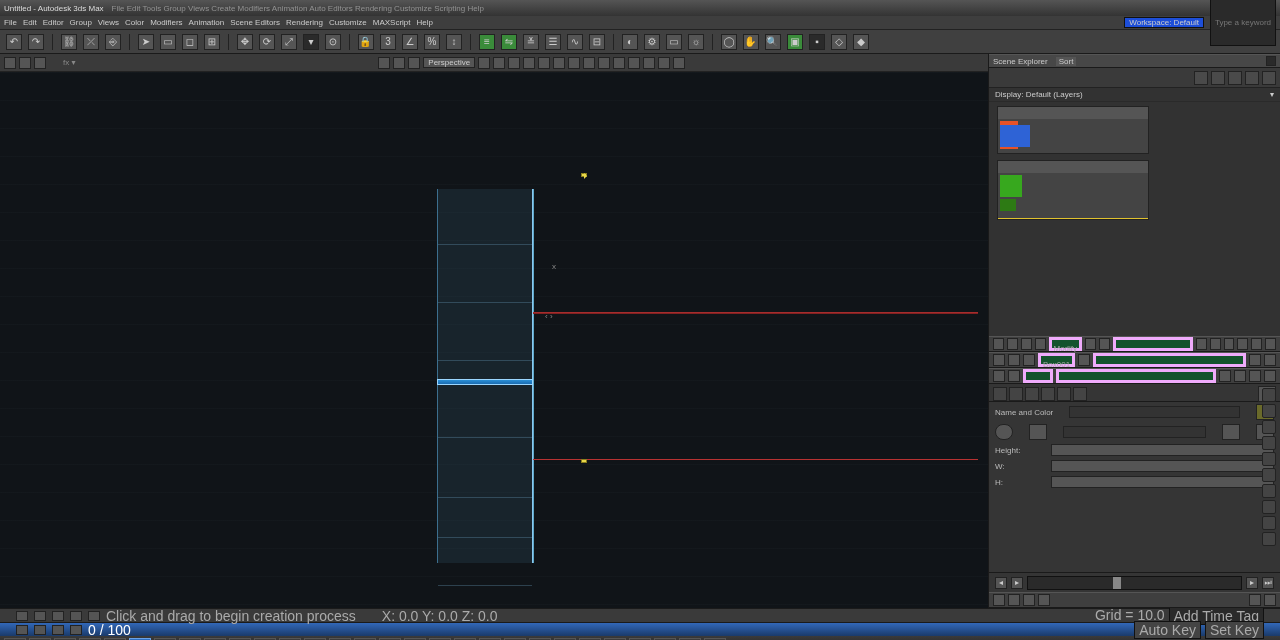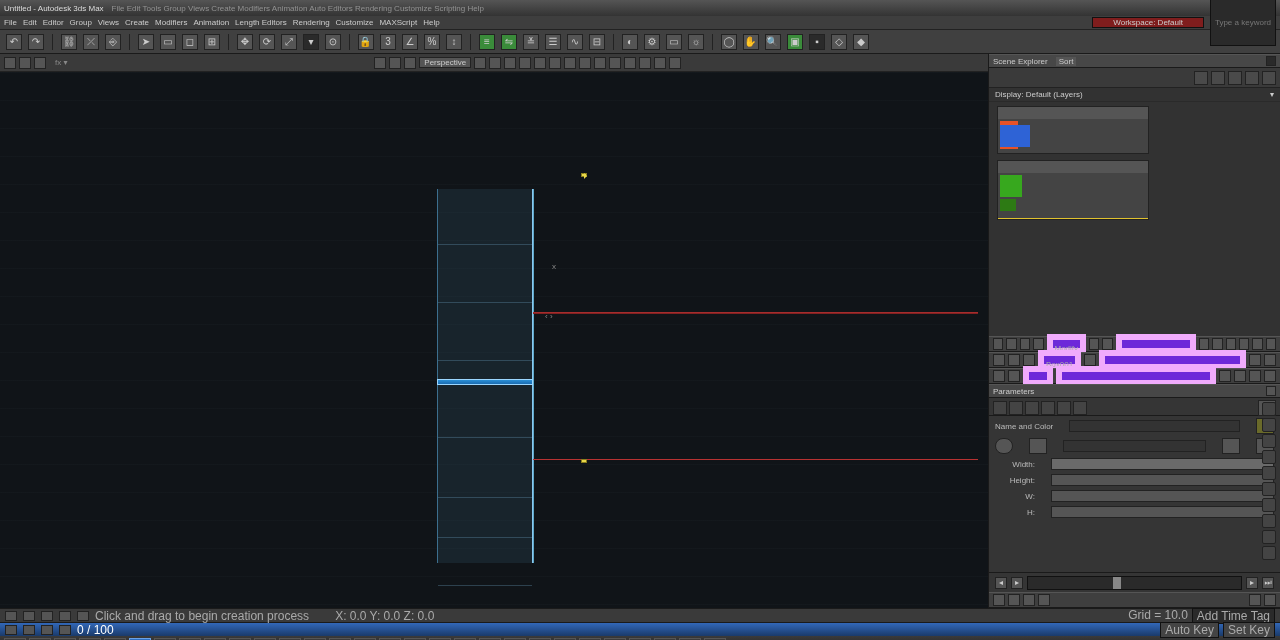--- a/index.html
+++ b/index.html
@@ -73,42 +73,42 @@
   .lb2 { height:60px; }
   .swatch { position:absolute; left:2px; }
   .sw-orange { top:14px; width:18px; height:28px; background:#e85228; }
   .sw-blue { right:2px; top:18px; width:30px; height:22px; background:#2e63d6; }
   .sw-green { top:14px; width:22px; height:22px; background:#37a81e; }
   .sw-dgreen { top:38px; width:16px; height:12px; background:#2d7a14; }
   .yline { position:absolute; left:0; right:0; bottom:0; height:1px; background:#e0c22e; }
   
   .panel-toolrow { height:16px; background:#3f3f3f; border-top:1px solid #555; border-bottom:1px solid #1a1a1a; display:flex; align-items:center; gap:3px; padding:0 4px;}
   .ptbtn { width:12px; height:12px; background:#555; border:1px solid #222; cursor:pointer; font-size:8px; display:flex; align-items:center; justify-content:center;}
-  .ptfield { height:12px; background:#6d28d9; border:6px solid #f0abfc; flex:0 0 auto; min-width:30px; padding:4px 2px; font-size:8px; color:#aaa;}
+  .ptfield { height:12px; background:#14532d; border:3px solid #f0abfc; flex:0 0 auto; min-width:30px; padding:4px 2px; font-size:8px; color:#aaa;}
   .ptfield.wide { min-width:80px; flex:1; }
   
   .cmd-panel { flex:1; background:#353535; display:flex; flex-direction:column; position:relative;}
   .cmd-tabs { height:18px; display:flex; align-items:center; gap:2px; padding: 2px 4px 0; border-bottom:1px solid #1a1a1a;}
   .cmd-tab { width:14px; height:14px; background:#444; border:1px solid #222; cursor:pointer; }
-  .cmd-row { display:flex; align-items:center; gap:16px; padding:2px 6px; font-size:8px;text-align:right; }
+  .cmd-row { display:flex; align-items:center; gap:16px; padding:2px 6px; font-size:8px; }
   .cmd-label { color:#bbb; min-width:40px; }
   .cmd-field { height:12px; background:#555; border:1px solid #222; flex:1; }
   .cmd-field.input { background:#6a6a6a; }
   .cmd-field.dark { background:#333; }
   .bigbtn { height:16px; width:18px; background:#555; border:1px solid #222; cursor:pointer;}
   .bigbtn.round { border-radius:8px; }
   .side-icons { position:absolute; right:2px; top:0; bottom:20px; width:18px; display:flex; flex-direction:column; gap:2px; align-items:center; padding-top:4px;}
   .sicon { width:14px; height:14px; background:#444; border:1px solid #222; border-radius:2px; cursor:pointer;}
   
   .bottom-slider { height:20px; display:flex; align-items:center; padding:0 6px; border-top:1px solid #1a1a1a; gap:4px;}
   .tslot { flex:1; height:14px; background:#2a2a2a; border:1px solid #111; position:relative;}
   .tknob { position:absolute; left:40%; top:0; bottom:0; width:8px; background:#888; }
   
   
-  .statusbar { height:14px; background:#3a3a3a; border-top:1px solid #1a1a1a; display:flex; align-items:center; padding:0 5px; gap:6px; font-size:12px; color:#aaa;}
+  .statusbar { height:14px; background:#3a3a3a; border-top:1px solid #1a1a1a; display:flex; align-items:center; padding:0 16px; gap:6px; font-size:14px; color:#aaa;}
   .statusbar .sbtn { width:12px; height:10px; background:#555; border:1px solid #222; cursor:pointer;}
   .statusbar .right { margin-left:auto; display:flex; gap:4px; }
   
   .taskbar { height:18px; background: linear-gradient(#3a3a3a, #1a1a1a); display:flex; align-items:center; padding:0 4px; gap:3px;}
   .tkbtn { width:22px; height:14px; background:#3a3a3a; border:1px solid #555; cursor:pointer;}
   .tkbtn.active { background:#2f6fbf; border-color:#6aa2e8; }
 </style>
 </head>
 <body>
 
@@ -116,30 +116,30 @@
   <span>Untitled - Autodesk 3ds Max</span>
   <span style="opacity:.5">File  Edit  Tools  Group  Views  Create  Modifiers  Animation  Auto Editors  Rendering  Customize  Scripting  Help</span>
 </div>
 
 <div class="menubar">
   <span class="menuitem">File</span>
   <span class="menuitem">Edit</span>
   <span class="menuitem">Editor</span>
   <span class="menuitem">Group</span>
   <span class="menuitem">Views</span>
-  <span class="menuitem">Create</span>
+  <span class="menuitem">Color</span>
   <span class="menuitem">Modifiers</span>
   <span class="menuitem">Animation</span>
-  <span class="menuitem">Length Editors</span>
+  <span class="menuitem">Scene Editors</span>
   <span class="menuitem">Rendering</span>
   <span class="menuitem">Customize</span>
   <span class="menuitem">MAXScript</span>
   <span class="menuitem">Help</span>
   <div class="right">
-    <span style="background:#7f1d1d;padding:0 20px;border:1px solid #111;">Workspace: Default</span>
+    <span style="background:#1d4ed8;padding:0 4px;border:1px solid #111;">Workspace: Default</span>
     <span style="background:#2a2a2a;padding:18px 4px;border:1px solid #111;color:#777">Type a keyword</span>
   </div>
 </div>
 
 <div class="maintool">
   <div class="tbtn">↶</div>
   <div class="tbtn">↷</div>
   <div class="tsep"></div>
   <div class="tbtn">⛓</div>
   <div class="tbtn">⤫</div>
@@ -184,21 +184,21 @@
 </div>
 
 <div class="main">
 
   <div class="viewport-wrap">
     <div class="vp-toolbar">
       <div class="left">
         <div class="vp-sbtn"></div>
         <div class="vp-sbtn"></div>
         <div class="vp-sbtn"></div>
-        <span style="margin-left:6px;color:#888">fx ▾</span>
+        <span style="margin-left:14px;color:#888">fx ▾</span>
       </div>
       <div class="center">
         <div class="vp-sbtn"></div>
         <div class="vp-sbtn"></div>
         <div class="vp-sbtn"></div>
         <span class="vp-label">Perspective</span>
         <div class="vp-sbtn"></div>
         <div class="vp-sbtn"></div>
         <div class="vp-sbtn"></div>
         <div class="vp-sbtn"></div>
@@ -302,26 +302,20 @@
       <div class="ptbtn"></div>
       <div class="ptbtn"></div>
       <div class="ptfield"></div>
       <div class="ptfield wide"></div>
       <div class="ptbtn"></div>
       <div class="ptbtn"></div>
       <div class="ptbtn"></div>
       <div class="ptbtn"></div>
     </div>
 
-    <div class="panel-hdr">
-      <span>Parameters</span>
-      <div class="right">
-          <div class="phbtn"></div>
-        </div>
-    </div>
     <div class="cmd-panel">
       <div class="cmd-tabs">
         <div class="cmd-tab"></div>
         <div class="cmd-tab"></div>
         <div class="cmd-tab"></div>
         <div class="cmd-tab"></div>
         <div class="cmd-tab"></div>
         <div class="cmd-tab"></div>
         <div style="flex:1"></div>
         <div class="bigbtn"></div>
@@ -330,24 +324,20 @@
         <span class="cmd-label">Name and Color</span>
         <div class="cmd-field dark"></div>
         <div class="bigbtn" style="background:#6a6a2a"></div>
       </div>
       <div class="cmd-row">
         <div class="bigbtn round"></div>
         <div class="bigbtn"></div>
         <div class="cmd-field dark"></div>
         <div class="bigbtn"></div>
         <div class="bigbtn"></div>
-      </div>
-      <div class="cmd-row">
-        <span class="cmd-label">Width:</span>
-        <div class="cmd-field input"></div>
       </div>
       <div class="cmd-row">
         <span class="cmd-label">Height:</span>
         <div class="cmd-field"></div>
       </div>
       <div class="cmd-row">
         <span class="cmd-label">W:</span>
         <div class="cmd-field"></div>
       </div>
       <div class="cmd-row">

